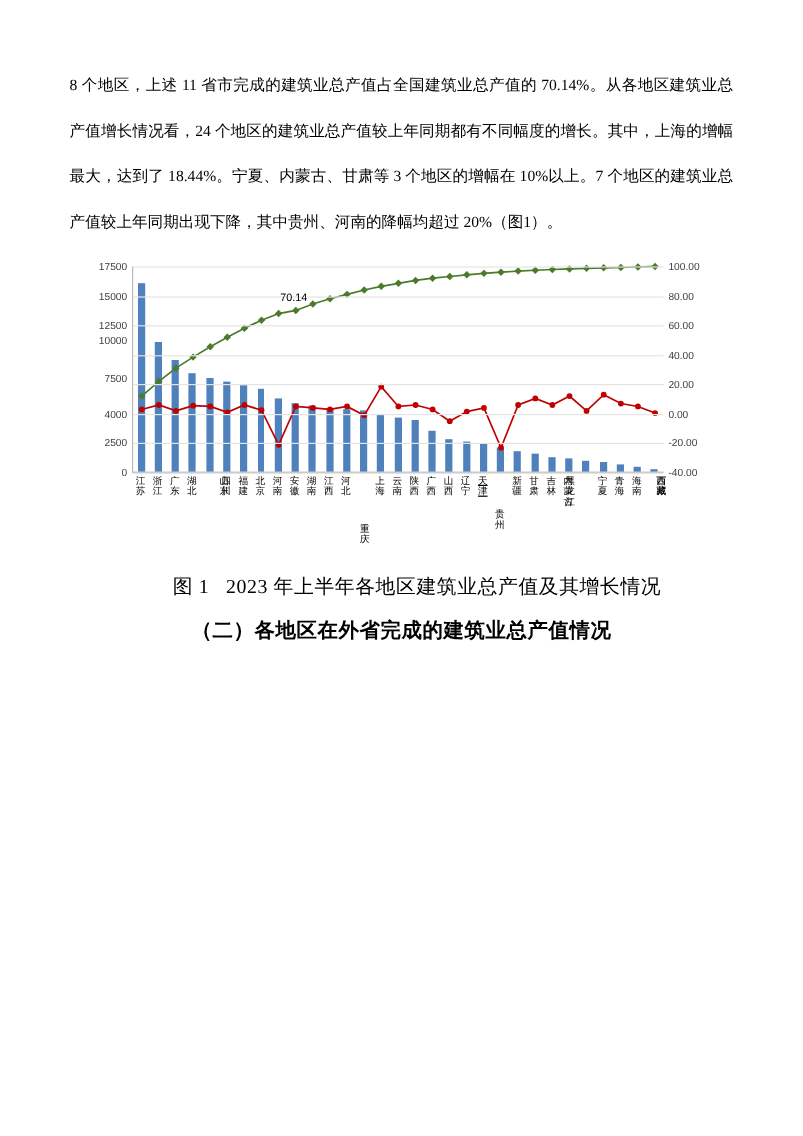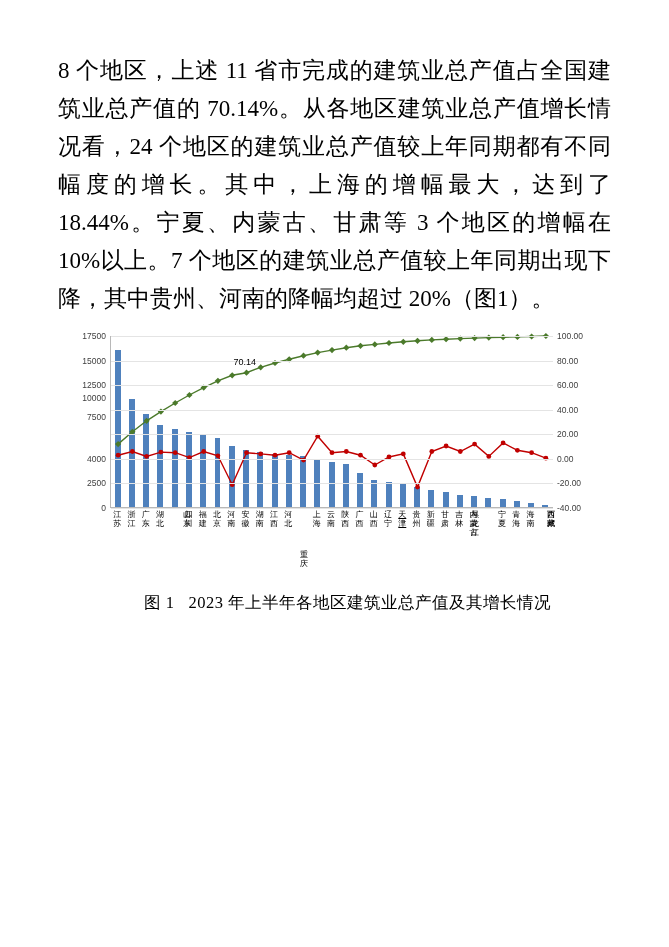--- a/index.html
+++ b/index.html
@@ -18,21 +18,21 @@
   .page {
     position: absolute;
     left: 0; top: 0;
     width: 669px;
     height: 947px;
     box-sizing: border-box;
     padding: 52px 58px 20px 58px;
   }
   p.body-text {
     margin: 0 0 0 0;
-    font-size: 23px;
+    font-size: 13px;
     line-height: 38px;
     text-align: justify;
     text-justify: inter-ideograph;
     letter-spacing: 0px;
   }
   p.indent { text-indent: 2em; }
 
   
   .figure-wrap {
     margin: 10px 0 0 0;
@@ -172,21 +172,21 @@
 <div class="page">
 
   <p class="body-text">8 个地区，上述 11 省市完成的建筑业总产值占全国建筑业总产值的 70.14%。从各地区建筑业总产值增长情况看，24 个地区的建筑业总产值较上年同期都有不同幅度的增长。其中，上海的增幅最大，达到了 18.44%。宁夏、内蒙古、甘肃等 3 个地区的增幅在 10%以上。7 个地区的建筑业总产值较上年同期出现下降，其中贵州、河南的降幅均超过 20%（图1）。</p>
 
   <div class="figure-wrap">
     <div class="chart" id="chart">
       <div class="ylabels-left" id="ylabels-left">
           <div class="ytick-left" style="top: 172px;">0</div>
           <div class="ytick-left" style="top: 147.429px;">2500</div>
           <div class="ytick-left" style="top: 122.857px;">4000</div>
-          <div class="ytick-left" style="top: 81px;">7500</div>
+          <div class="ytick-left" style="top: 93px;">7500</div>
           <div class="ytick-left" style="top: 62px;">10000</div>
           <div class="ytick-left" style="top: 49.1429px;">12500</div>
           <div class="ytick-left" style="top: 24.5714px;">15000</div>
           <div class="ytick-left" style="top: 0px;">17500</div>
         </div>
       <div class="ylabels-right" id="ylabels-right">
           <div class="ytick-right" style="top: 172px;">-40.00</div>
           <div class="ytick-right" style="top: 147.429px;">-20.00</div>
           <div class="ytick-right" style="top: 122.857px;">0.00</div>
           <div class="ytick-right" style="top: 98.2857px;">20.00</div>
@@ -319,35 +319,36 @@
           <div class="xlabel" style="left: 157.968px;">江西</div>
           <div class="xlabel" style="left: 172.226px;">河北</div>
           <div class="xlabel" style="left: 188px; margin-top: 40px;">重庆</div>
           <div class="xlabel" style="left: 200.742px;">上海</div>
           <div class="xlabel" style="left: 215px;">云南</div>
           <div class="xlabel" style="left: 229.258px;">陕西</div>
           <div class="xlabel" style="left: 243.516px;">广西</div>
           <div class="xlabel" style="left: 257.774px;">山西</div>
           <div class="xlabel" style="left: 272.032px;">辽宁</div>
           <div class="xlabel" style="left: 286.29px; text-decoration: underline;">天津</div>
-          <div class="xlabel" style="left: 300.548px;">贵州</div>
+          <div class="xlabel" style="left: 300.548px; margin-top: 28px;">贵州</div>
           <div class="xlabel" style="left: 314.806px;">新疆</div>
           <div class="xlabel" style="left: 329.065px;">甘肃</div>
           <div class="xlabel" style="left: 343.323px;">吉林</div>
           <div class="xlabel" style="left: 357.581px;">内蒙古</div>
           <div class="xlabel" style="left: 359px;">黑龙江</div>
           <div class="xlabel" style="left: 386.097px;">宁夏</div>
           <div class="xlabel" style="left: 400.355px;">青海</div>
           <div class="xlabel" style="left: 414.613px;">海南</div>
           <div class="xlabel" style="left: 435px; font-weight: bold;">西藏</div>
         </div>
     <div class="annot" style="left: 175.452px; top: 28.6851px;">70.14</div>
       </div>
 
 
     <div class="fig-caption">
       <span class="num">图 1</span><span>2023 年上半年各地区建筑业总产值及其增长情况</span>
     </div>
   </div>
 
+  <div class="section-title">（二）各地区在外省完成的建筑业总产值情况</div>
 
 
 </div>
 
 </body></html>

